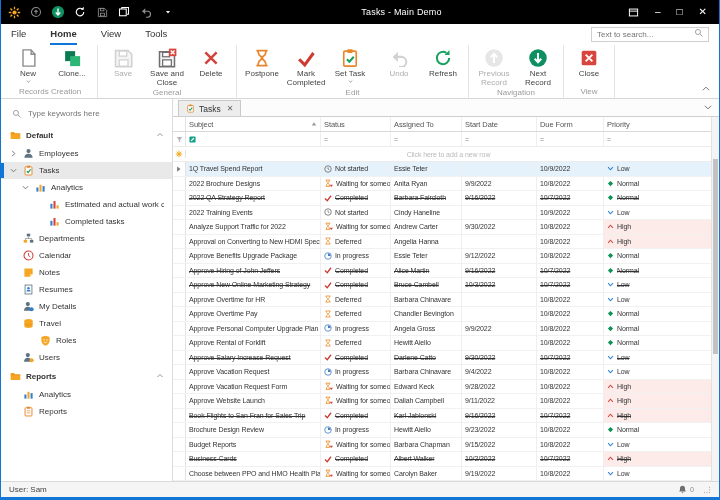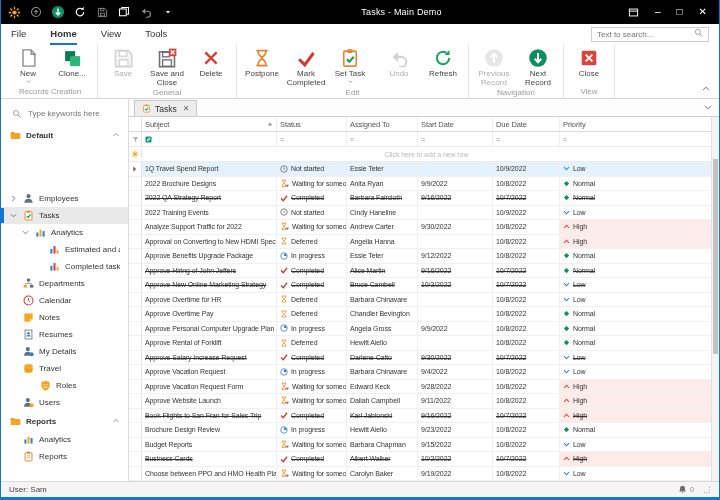--- a/index.html
+++ b/index.html
@@ -26,21 +26,21 @@
 .rbtn{width:44px;display:flex;flex-direction:column;align-items:center;padding-top:1px}
 .rbtn .ibox{height:22px;display:flex;align-items:center;justify-content:center}
 .rbtn .rlabel{font-size:8px;line-height:9px;color:#444;text-align:center;white-space:pre-line}
 .rbtn.disabled{opacity:.45}
 .rbtn .dd{margin-top:1px}
 .rgroup-label{height:12px;font-size:8px;color:#9a9a9a;text-align:center;line-height:12px;white-space:nowrap}
 .insep{width:1px;background:#ededed;margin:3px 2px 6px}
 .ribbon-collapse{position:absolute;right:8px;bottom:4px}
 
 .main{flex:1;display:flex;min-height:0}
-.sidebar{width:128px;flex:none;border-right:1px solid #dcdcdc;background:#fff;overflow:hidden;padding-top:2px}
+.sidebar{width:172px;flex:none;border-right:1px solid #dcdcdc;background:#fff;overflow:hidden;padding-top:2px}
 .sb-search{display:flex;align-items:center;gap:7px;height:24px;padding:0 11px}
 .sb-search input{border:0;outline:0;font-size:8px;color:#aaa;flex:1;font-family:"Liberation Sans",sans-serif;min-width:0}
 .sb-item{display:flex;align-items:center;height:17px;gap:5px;font-size:8px;color:#333;position:relative;padding-right:8px}
 .sb-item .arrow{width:8px;display:flex;justify-content:center;flex:none}
 .sb-item .sicon{width:12px;display:flex;justify-content:center;flex:none}
 .sb-item .lbl{white-space:nowrap;overflow:hidden}
 .sb-item.section{font-weight:bold;height:20px}
 .sb-item.section .chev{margin-left:auto}
 .sb-item.selected{background:#e9e9e9}
 .sb-item.selected::before{content:"";position:absolute;left:0;top:1px;bottom:1px;width:3px;background:#1176d5}
@@ -349,21 +349,21 @@
                 <path d="M1 5.5h14" stroke="#e08c12"></path>
               </svg>
             </span>
             <span class="lbl">Default</span>
             <span class="chev">
               <svg width="8" height="8" viewBox="0 0 16 16" fill="none">
                 <path d="M3 10l5-5 5 5" stroke="#777" stroke-width="1.6"></path>
               </svg>
             </span>
           </div>
-          <div class="sb-item" style="padding-left: 8px; margin-top: 45px;">
+          <div class="sb-item" style="padding-left: 8px;">
             <span class="arrow">
               <svg width="7" height="7" viewBox="0 0 16 16" fill="none">
                 <path d="M5 2l6 6-6 6" stroke="#666" stroke-width="2"></path>
               </svg>
             </span>
             <span class="sicon">
               <svg width="11" height="11" viewBox="0 0 16 16" fill="none">
                 <circle cx="8" cy="4.5" r="3" fill="#5e7282"></circle>
                 <path d="M2 14c0-3.5 2.7-5.5 6-5.5s6 2 6 5.5z" fill="#5e7282"></path>
               </svg>
@@ -585,21 +585,21 @@
             <div class="cell c-status">
                 <span>Status</span>
               </div>
             <div class="cell c-assigned">
                 <span>Assigned To</span>
               </div>
             <div class="cell c-start">
                 <span>Start Date</span>
               </div>
             <div class="cell c-due">
-                <span>Due Date</span>
+                <span>Due Form</span>
               </div>
             <div class="cell c-priority">
                 <span>Priority</span>
               </div>
           </div>
 
           <div class="frow">
             <div class="cell c-ind">
                 <span id="ic-funnel">
                   <svg width="7" height="7" viewBox="0 0 16 16" fill="none">

